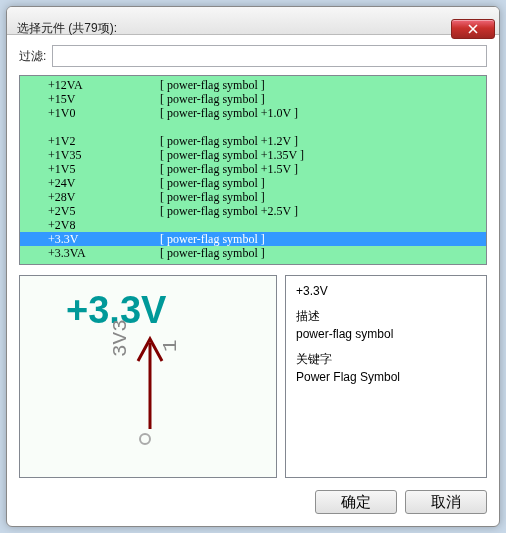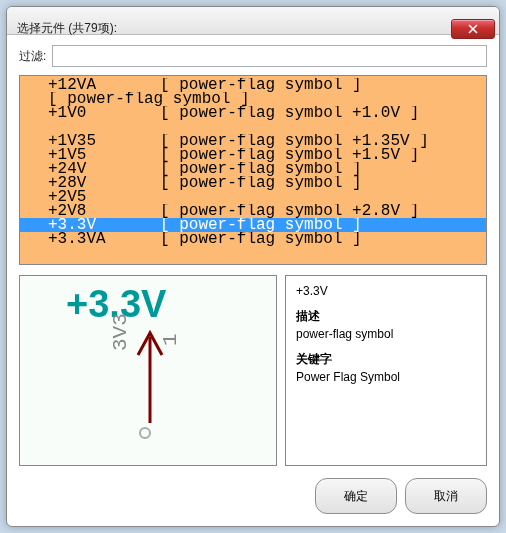--- a/index.html
+++ b/index.html
@@ -6,39 +6,39 @@
   body { margin:0; padding:6px; background:#c8d8e8; font-family:"Microsoft YaHei","Segoe UI",Tahoma,sans-serif; font-size:12px; }
   .window { width:494px; height:521px; background:#fff; border:1px solid #888; border-radius:6px; box-shadow:0 0 8px rgba(0,0,0,.25); position:relative; overflow:hidden; }
   .titlebar { height:28px; background:linear-gradient(#f7f7f7,#e4e4e4); border-bottom:1px solid #bbb; display:flex; align-items:center; padding:16px 4px 0 10px; }
   .titlebar .title { flex:1; color:#222; }
   .closebtn { width:44px; height:20px; border-radius:3px; background:linear-gradient(#e67,#c9302c 45%,#a02622); border:1px solid #8a211d; display:flex; align-items:center; justify-content:center; color:#fff; cursor:pointer; box-shadow:inset 0 1px rgba(255,255,255,.4); }
   .closebtn svg { width:10px; height:10px; }
   .client { padding:10px 12px 12px 12px; height:calc(100% - 28px); display:flex; flex-direction:column; }
   .filter-row { display:flex; align-items:center; gap:6px; margin-bottom:8px; }
   .filter-row label { color:#222; }
   .filter-row input { flex:1; height:22px; border:1px solid #abadb3; padding:2px 4px; font-size:12px; }
-  .listbox { border:1px solid #828790; background:#fdba74; height:190px; overflow:hidden; font-family:Liberation Mono, monospace; font-size:16px; }
+  .listbox { border:1px solid #828790; background:#86efac; height:190px; overflow:hidden; font-family:Liberation Serif, serif; font-size:12px; }
   .listbox .items { padding:2px 0; }
   .row { display:flex; height:14px; line-height:14px; white-space:pre; cursor:pointer; padding-left:28px; }
   .row .c1 { width:112px; overflow:hidden; }
   .row .c2 { flex:1; overflow:hidden; }
   .row.sel { background:#3399ff; color:#fff; }
   .midrow { display:flex; gap:8px; margin-top:10px; flex:1; min-height:0; }
   .preview { width:258px; border:1px solid #828790; background:#f9fdf9; position:relative; display:flex; align-items:center; justify-content:center; }
   .preview-inner { position:relative; width:200px; height:160px; }
   .vlabel1 { position:absolute; left:62px; top:60px; transform:rotate(-90deg); transform-origin:left top; font:21px/1 "Courier New",monospace; color:#888; }
   .vlabel2 { position:absolute; left:112px; top:55px; transform:rotate(-90deg); transform-origin:left top; font:21px/1 "Courier New",monospace; color:#888; }
   .bigtext { position:absolute; left:18px; top:-6px; font:bold 38px/1 "Segoe UI",Arial,sans-serif; color:#009999; }
   .arrow { position:absolute; left:88px; top:36px; }
   .pin-circle { position:absolute; left:91px; bottom:12px; width:12px; height:12px; border:2px solid #aaa; border-radius:50%; }
   .info { flex:1; border:1px solid #828790; background:#fff; padding:8px 10px; display:flex; flex-direction:column; gap:10px; }
   .info .name { font-weight:400; }
-  .info .label { margin-bottom:-8px;font-weight:bold; }
+  .info .label { margin-bottom:-8px; }
   .btnrow { display:flex; justify-content:flex-end; gap:8px; margin-top:12px; }
-  .btn { width:82px; height:36px; background:linear-gradient(#f7f7f7,#e1e1e1); border:1px solid #8e8f8f; border-radius:12px; cursor:pointer; font-size:12px; font-family:inherit; }
+  .btn { width:82px; height:24px; background:linear-gradient(#f7f7f7,#e1e1e1); border:1px solid #8e8f8f; border-radius:3px; cursor:pointer; font-size:15px; font-family:inherit; }
 </style>
 </head>
 <body>
 
 <div class="window">
   <div class="titlebar">
     <span class="title">选择元件 (共79项):</span>
     <div class="closebtn">
       <svg viewBox="0 0 10 10">
           <path d="M1 1 L9 9 M9 1 L1 9" stroke="#fff" stroke-width="1.6"></path>
@@ -48,29 +48,30 @@
   <div class="client">
 
     <div class="filter-row">
       <label>过滤:</label>
       <input type="text" value="" style="">
     </div>
 
     <div class="listbox">
       <div class="items" id="list-items">
           <div class="row"><span class="c1">+12VA</span><span class="c2">[ power-flag symbol ]</span></div>
-          <div class="row"><span class="c2">[ power-flag symbol ]</span></div>
+          <div class="row"><span class="c1">+15V</span><span class="c2">[ power-flag symbol ]</span></div>
           <div class="row"><span class="c1">+1V0</span><span class="c2">[ power-flag symbol +1.0V ]</span></div>
           <div class="row"></div>
+          <div class="row"><span class="c1">+1V2</span><span class="c2">[ power-flag symbol +1.2V ]</span></div>
           <div class="row"><span class="c1">+1V35</span><span class="c2">[ power-flag symbol +1.35V ]</span></div>
           <div class="row"><span class="c1">+1V5</span><span class="c2">[ power-flag symbol +1.5V ]</span></div>
           <div class="row"><span class="c1">+24V</span><span class="c2">[ power-flag symbol ]</span></div>
           <div class="row"><span class="c1">+28V</span><span class="c2">[ power-flag symbol ]</span></div>
-          <div class="row"><span class="c1">+2V5</span></div>
-          <div class="row"><span class="c1">+2V8</span><span class="c2">[ power-flag symbol +2.8V ]</span></div>
+          <div class="row"><span class="c1">+2V5</span><span class="c2">[ power-flag symbol +2.5V ]</span></div>
+          <div class="row"><span class="c1">+2V8</span></div>
           <div class="row sel"><span class="c1">+3.3V</span><span class="c2">[ power-flag symbol ]</span></div>
           <div class="row"><span class="c1">+3.3VA</span><span class="c2">[ power-flag symbol ]</span></div>
         </div>
     </div>
 
     <div class="midrow">
       <div class="preview">
         <div class="preview-inner">
           <span class="bigtext">+3.3V</span>
           <span class="vlabel1">3V3</span>

